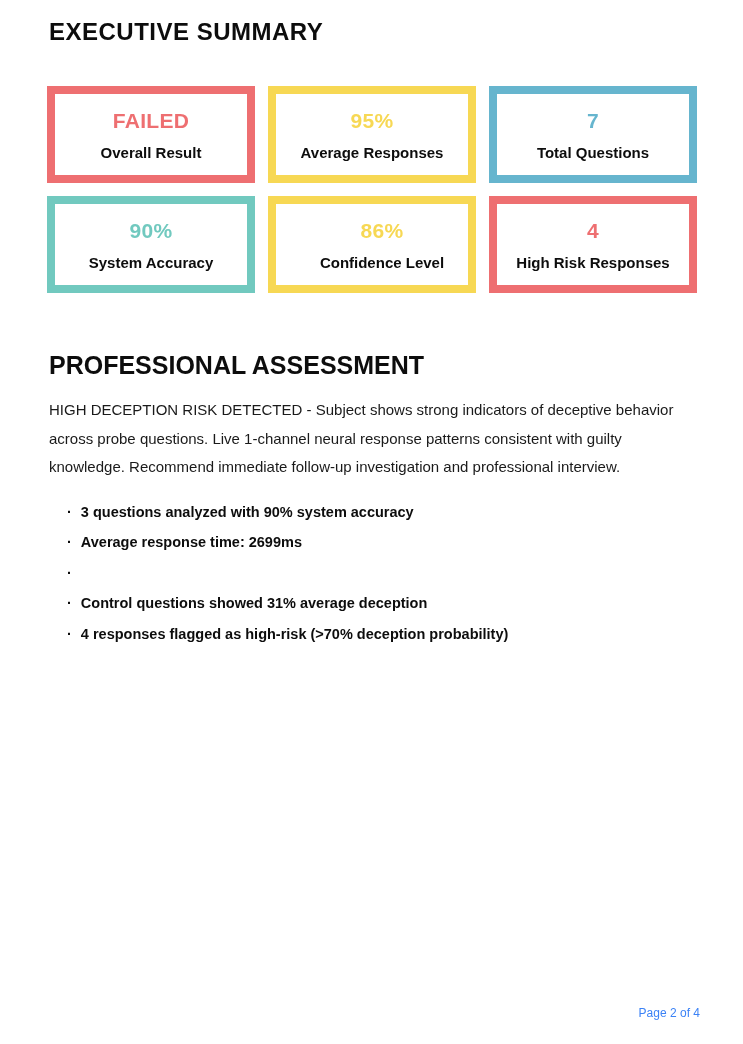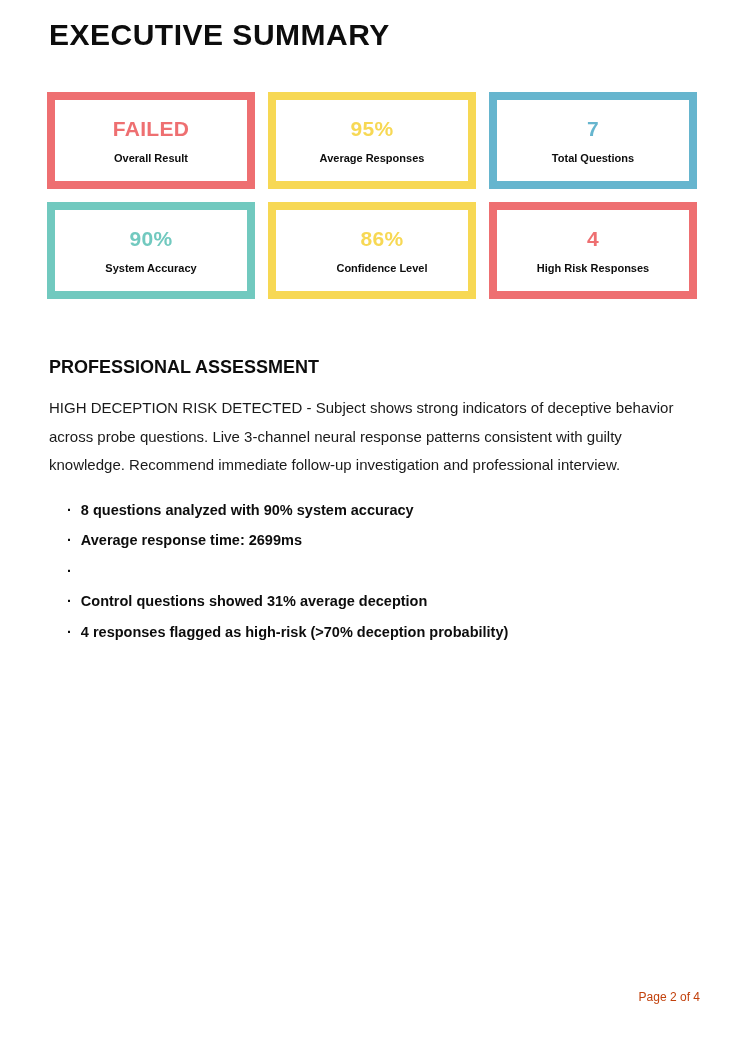--- a/index.html
+++ b/index.html
@@ -12,21 +12,21 @@
     color: #1a1a1a;
     overflow: hidden;
   }
   .page {
     position: relative;
     width: 100%;
     height: 100%;
     padding: 16px 46px 0 49px;
   }
   .page-title {
-    font-size: 30px;
+    font-size: 24px;
     font-weight: bold;
     letter-spacing: 0.5px;
     color: #0d0d0d;
     margin-top: 2px;
   }
   .stat-grid {
     margin-top: 40px;
     display: grid;
     grid-template-columns: repeat(3, 1fr);
     gap: 13px;
@@ -43,26 +43,26 @@
     justify-content: center;
     gap: 11px;
     text-align: center;
   }
   .stat-value {
     font-size: 21px;
     font-weight: bold;
     letter-spacing: 0.3px;
   }
   .stat-label {
-    font-size: 11px;
+    font-size: 15px;
     font-weight: bold;
     color: #0d0d0d;
   }
   .section-heading {
-    font-size: 18px;
+    font-size: 25px;
     font-weight: bold;
     color: #0d0d0d;
   }
   .assessment-heading { margin-top: 58px; }
   .assessment-body {
     margin-top: 16px;
     font-size: 15px;
     line-height: 28.5px;
     color: #1a1a1a;
     max-width: 648px;
@@ -82,23 +82,23 @@
     align-items: baseline;
   }
   .bullet {
     font-weight: bold;
     margin-right: 9px;
     font-size: 14.5px;
   }
   .page-footer {
     position: absolute;
     right: 43px;
-    bottom: 40px;
+    bottom: 24px;
     font-size: 12px;
-    color: #c2410c;
+    color: #3b82f6;
   }
 </style>
 </head>
 <body>
 
 <div class="page">
 
   <h1 class="page-title">EXECUTIVE SUMMARY</h1>
 
   <div class="stat-grid">
@@ -129,26 +129,26 @@
     </div>
 
     <div class="stat-card" style="border-color: rgb(238, 111, 113);">
       <div class="stat-value" style="color: rgb(238, 111, 113);">4</div>
       <div class="stat-label">High Risk Responses</div>
     </div>
 
   </div>
 
   <h2 class="section-heading assessment-heading">PROFESSIONAL ASSESSMENT</h2>
-  <p class="assessment-body">HIGH DECEPTION RISK DETECTED - Subject shows strong indicators of deceptive behavior across probe questions. Live 3-channel neural response patterns consistent with guilty knowledge. Recommend immediate follow-up investigation and professional interview.</p>
+  <p class="assessment-body">HIGH DECEPTION RISK DETECTED - Subject shows strong indicators of deceptive behavior across probe questions. Live 1-channel neural response patterns consistent with guilty knowledge. Recommend immediate follow-up investigation and professional interview.</p>
 
   <ul class="findings-list">
     <li class="finding-item">
       <span class="bullet">·</span>
-      <span class="finding-text">8 questions analyzed with 90% system accuracy</span>
+      <span class="finding-text">3 questions analyzed with 90% system accuracy</span>
     </li>
     <li class="finding-item">
       <span class="bullet">·</span>
       <span class="finding-text">Average response time: 2699ms</span>
     </li>
     <li class="finding-item">
       <span class="bullet">·</span>
     </li>
     <li class="finding-item">
       <span class="bullet">·</span>

